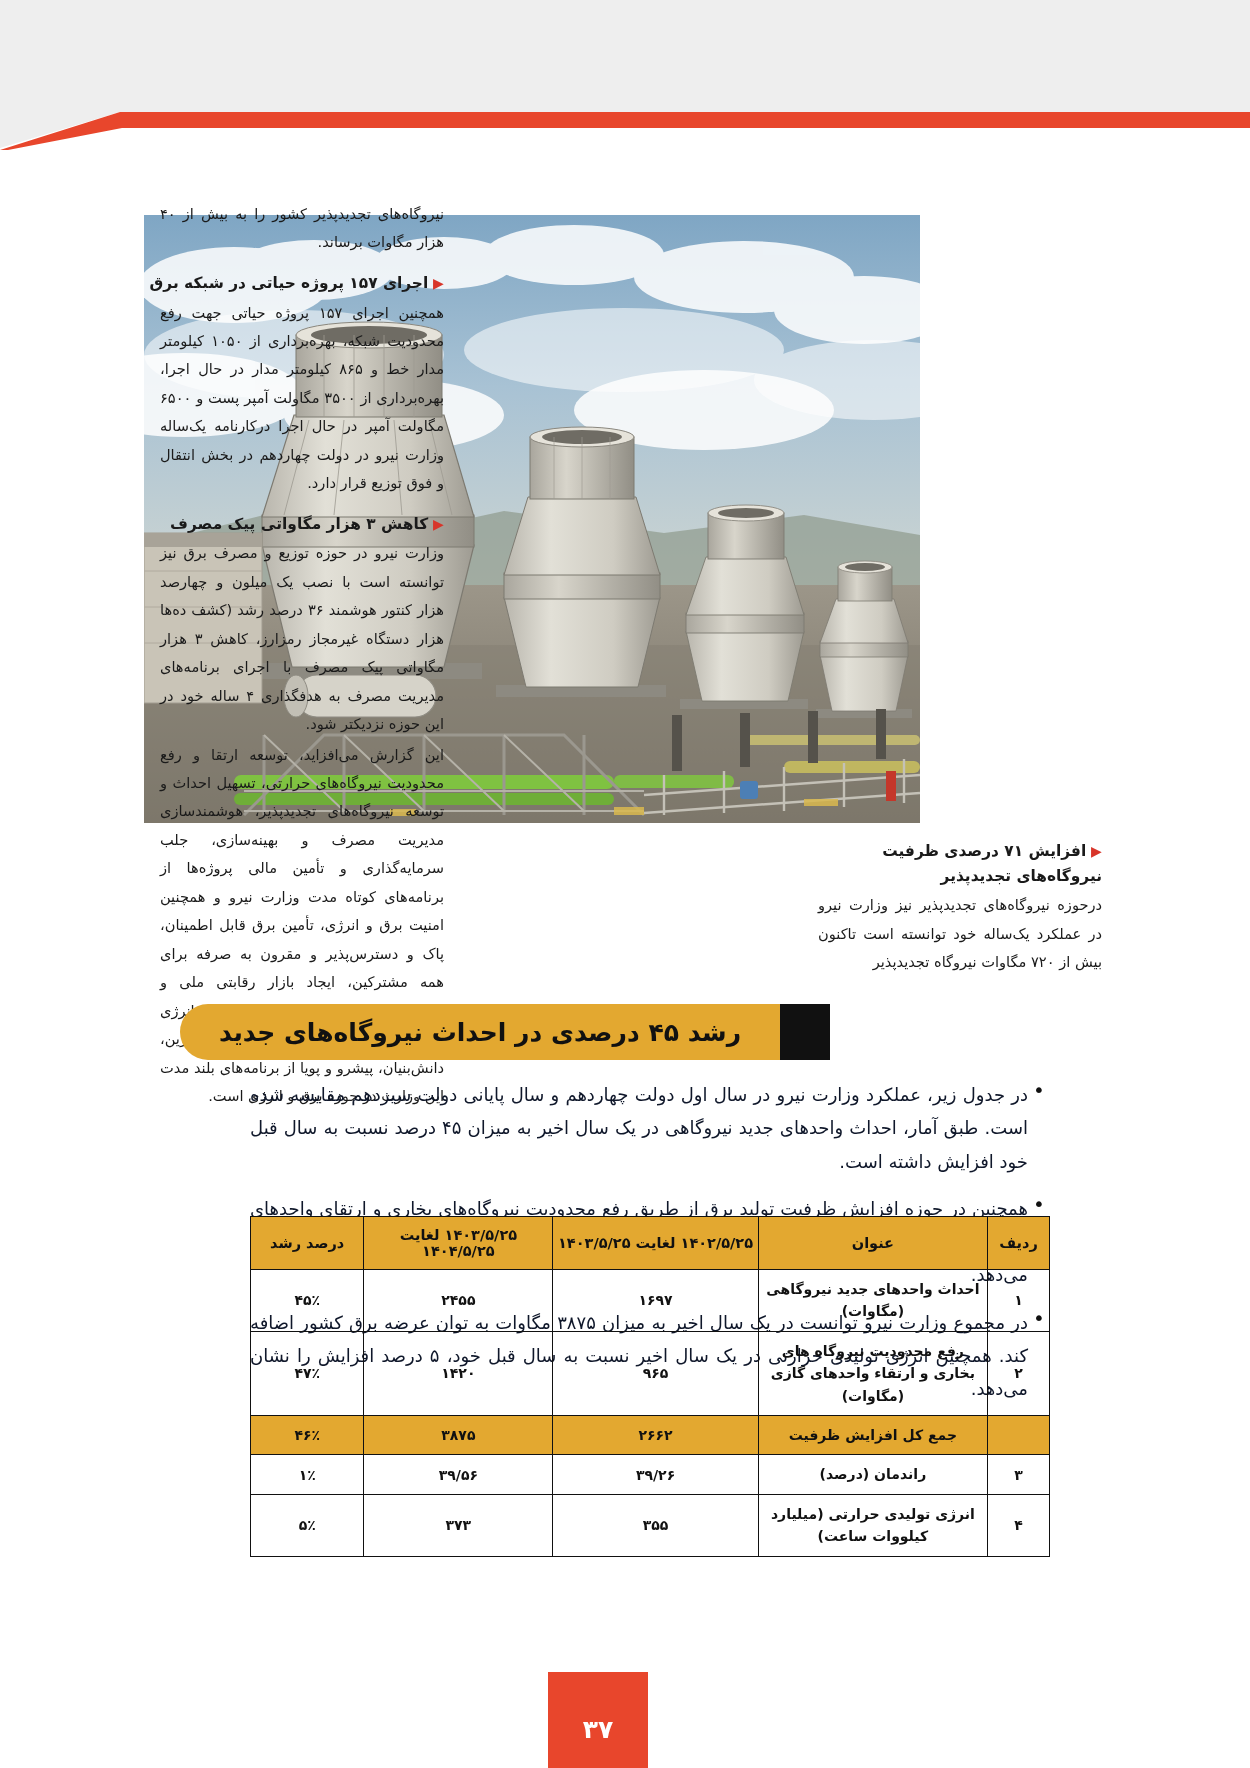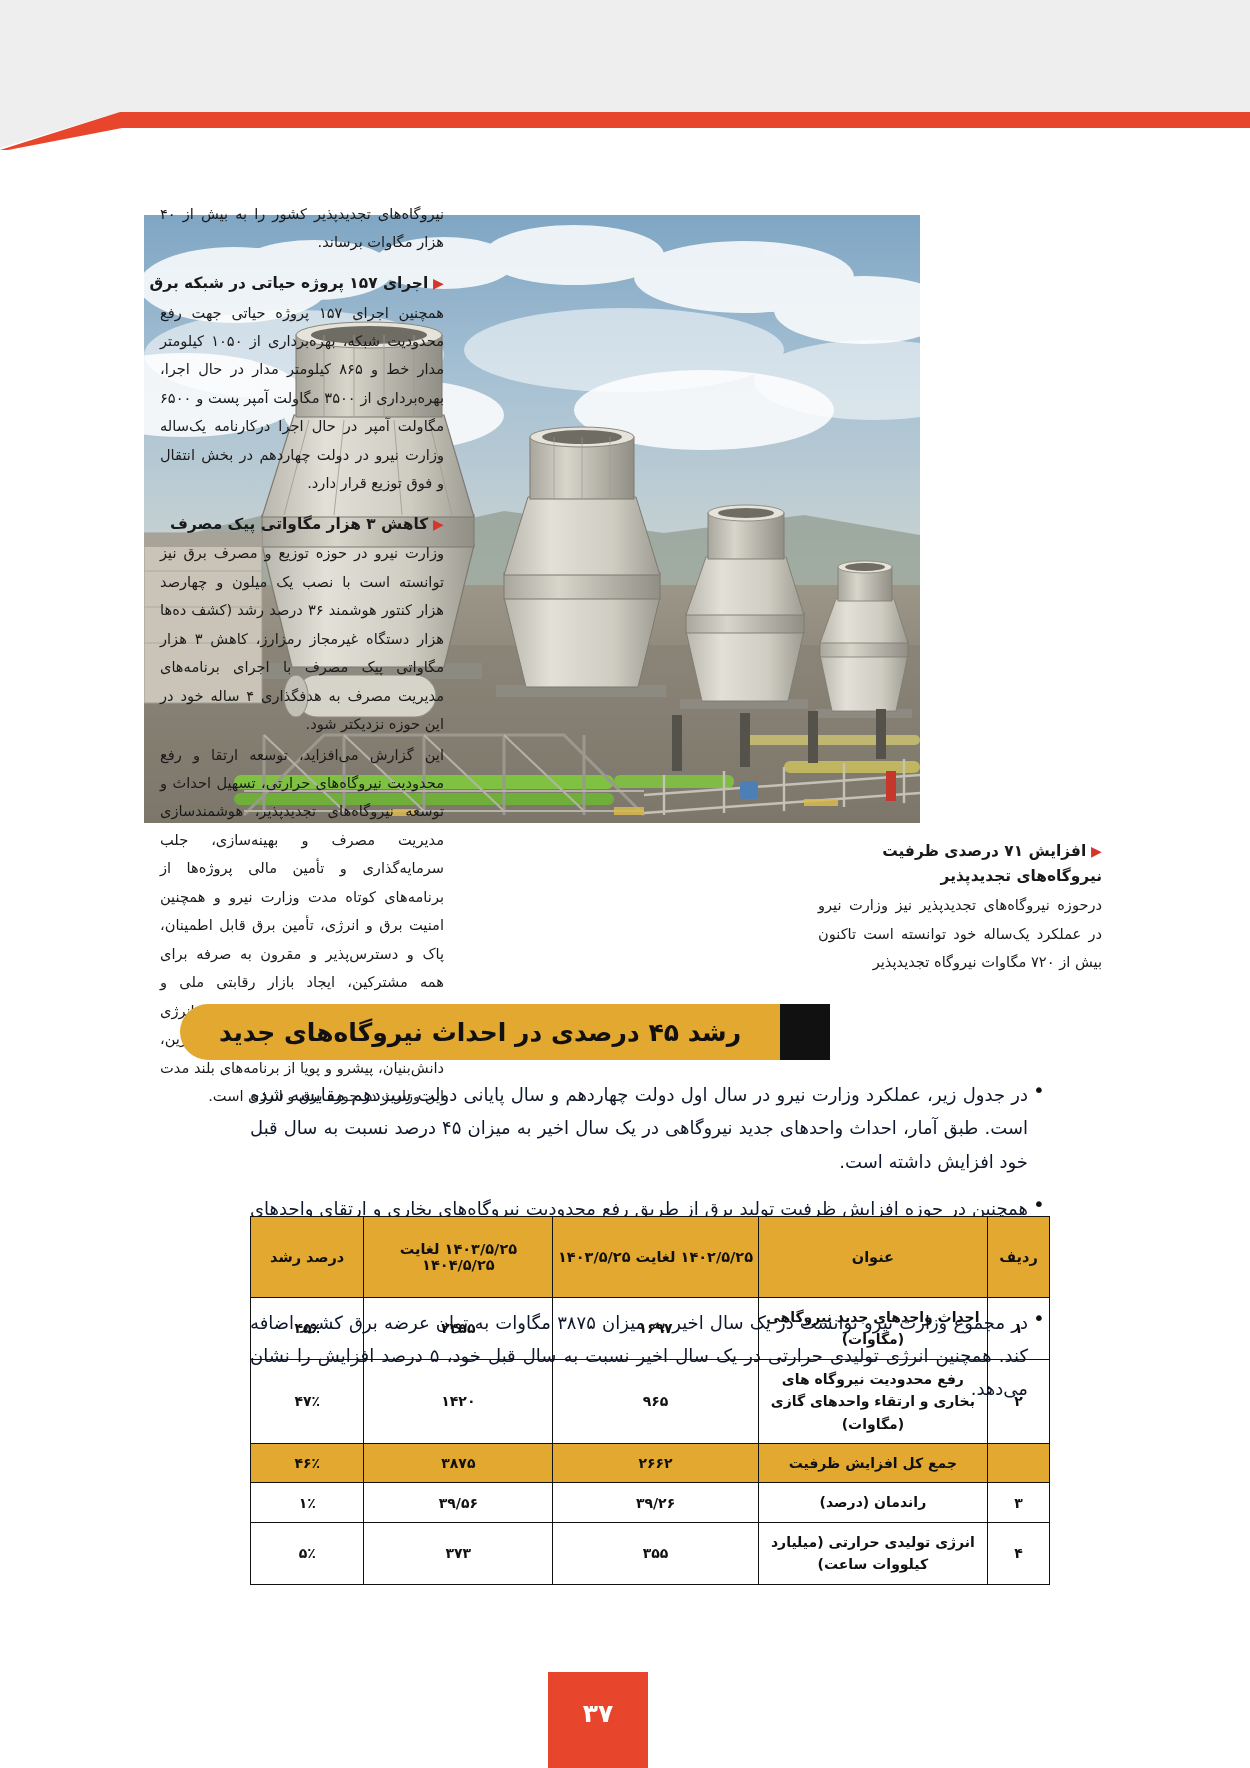--- a/index.html
+++ b/index.html
@@ -93,39 +93,39 @@
     position:absolute;right:200px;top:1216px;width:800px;
     border-collapse:collapse;direction:rtl;
   }
   .tbl td,.tbl th{
     border:1.4px solid #111111;
     text-align:center;vertical-align:middle;
     font-size:14px;color:#111111;padding:8px 4px;
     font-weight:bold;
   }
   .tbl thead th{
-    background:#e3a830;font-size:14.5px;padding:24px 4px;
+    background:#e3a830;font-size:14.5px;padding:10px 4px;
   }
   .tbl td.rowlabel{font-weight:bold;line-height:1.6;}
   .tbl tr.total td{background:#e3a830;}
   .c-row{width:56px;}
   .c-title{width:252px;}
   .c-p1{width:222px;}
   .c-p2{width:202px;margin-top:28px;}
   .c-growth{width:118px;}
 
   
   .footer{
     position:absolute;left:0;bottom:0;width:1250px;height:96px;
   }
   .footer .ribbon{
     position:absolute;left:548px;bottom:0;width:100px;height:96px;background:#e8462c;
   }
   .footer .pnum{
-    position:absolute;left:548px;bottom:40px;width:100px;text-align:center;
+    position:absolute;left:548px;bottom:24px;width:100px;text-align:center;
     color:#ffffff;font-size:25px;font-weight:bold;
   }
 </style>
 </head>
 <body>
 
 <div class="page">
 
   <div class="top-band">
     <div class="greyfill"></div>

